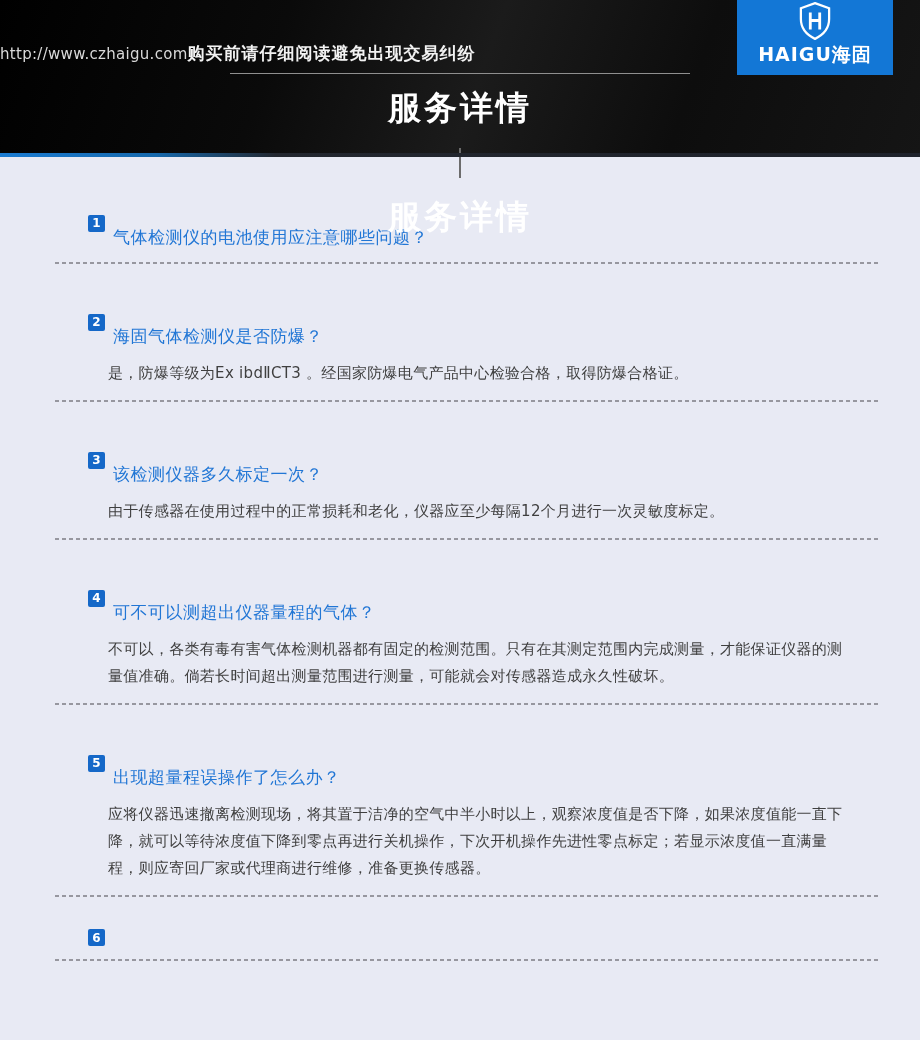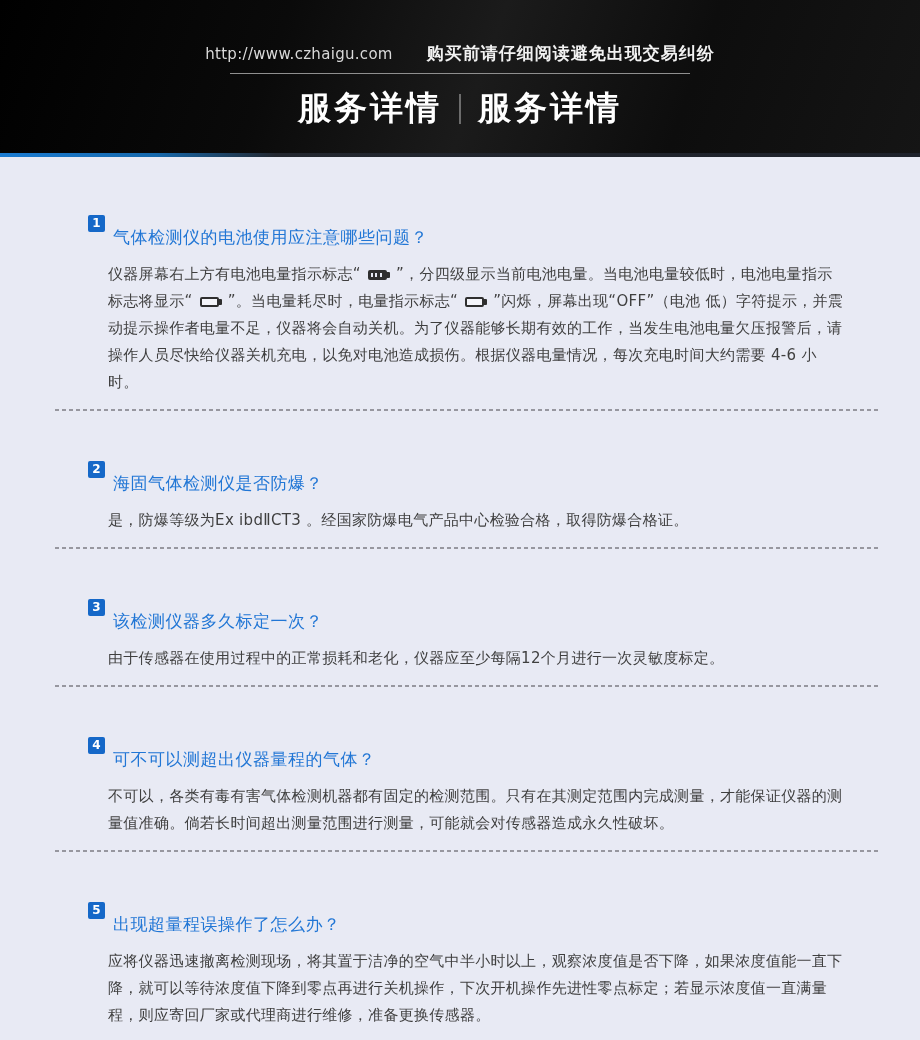--- a/index.html
+++ b/index.html
@@ -15,29 +15,29 @@
   .header {
     position: relative;
     height: 157px;
     background: linear-gradient(110deg, #000 0%, #0a0a0a 30%, #1b1b1b 52%, #0d0d0d 74%, #151515 100%);
   }
   .header-bottom-bar {
     position: absolute; left: 0; right: 0; bottom: 0; height: 4px;
     background: linear-gradient(90deg, #1b7cd2 0%, #1668ab 17%, #23272f 30%, #1e222b 100%);
   }
   .header-meta {
-    display: flex; justify-content: center; align-items: baseline;
-    gap: 34px; padding-top: 42px;
+    display: flex; justify-content: flex-start; align-items: baseline;
+    padding-top: 42px;
   }
   .header-url { font-size: 15px; color: #d9d9d9; letter-spacing: .3px; }
   .header-notice { font-size: 17px; font-weight: bold; color: #f2f2f2; letter-spacing: 1px; }
   .header-rule { width: 460px; height: 1px; background: #8f8f8f; margin: 8px auto 0; }
   .header-title {
     display: flex; justify-content: center; align-items: center;
-    gap: 17px; margin-top: 12px;
+    gap: 17px; margin-top: 12px; flex-direction: column;
   }
   .title-text { font-size: 33px; font-weight: bold; color: #fff; letter-spacing: 3px; }
   .title-divider { width: 2px; height: 30px; background: #6c6c6c; }
 
   .logo {
     position: absolute; top: 0; right: 27px;
     width: 156px; height: 75px;
     background: #1377d6;
     display: flex; flex-direction: column; align-items: center; justify-content: flex-end;
     padding-bottom: 7px;
@@ -94,31 +94,37 @@
   <div class="header-meta">
     <span class="header-url">http://www.czhaigu.com</span>
     <span class="header-notice">购买前请仔细阅读避免出现交易纠纷</span>
   </div>
   <div class="header-rule"></div>
   <div class="header-title">
     <span class="title-text">服务详情</span>
     <span class="title-divider"></span>
     <span class="title-text">服务详情</span>
   </div>
+  <div class="logo">
+    <svg class="logo-shield" viewBox="0 0 34 40" xmlns="http://www.w3.org/2000/svg">
+      <path d="M17 1 L32 6.5 V18 C32 28.5 25.5 35 17 39 C8.5 35 2 28.5 2 18 V6.5 Z" fill="none" stroke="#ffffff" stroke-width="2.4"></path>
+      <path d="M12 11 V29 M22 11 V29 M12 19.5 H22" fill="none" stroke="#ffffff" stroke-width="3"></path>
+    </svg>
+    <span class="logo-text">HAIGU海固</span>
+  </div>
   <div class="header-bottom-bar"></div>
 </div>
 
 <div class="content">
   <div>
   <div class="faq-item">
     <div class="faq-q">
       <span class="badge">1</span>
       <span class="q-text">气体检测仪的电池使用应注意哪些问题？</span>
     </div>
-    <p class="faq-a">仪器屏幕右上方有电池电量指示标志“ <span class="batt batt-full"></span> ”，分四级显示当前电池电量。当电池电量较低时，电池电量指示标志将显示“ <span class="batt batt-empty"></span> ”。当电量耗尽时，电量指示标志“ <span class="batt batt-empty"></span> ”闪烁，屏幕出现“OFF”（电池 低）字符提示，并震动提示操作者电量不足，仪器将会自动关机。为了仪器能够长期有效的工作，当发生电池电量欠压报警后，请操作人员尽快给仪器关机充电，以免对电池造成损伤。根据仪器电量情况，每次充电时间大约需要 4-6 小时。</p>
   </div>
   <div class="sep"></div>
 
   <div class="faq-item">
     <div class="faq-q">
       <span class="badge">2</span>
       <span class="q-text">海固气体检测仪是否防爆？</span>
     </div>
     <p class="faq-a">是，防爆等级为Ex ibdⅡCT3 。经国家防爆电气产品中心检验合格，取得防爆合格证。</p>
   </div>

